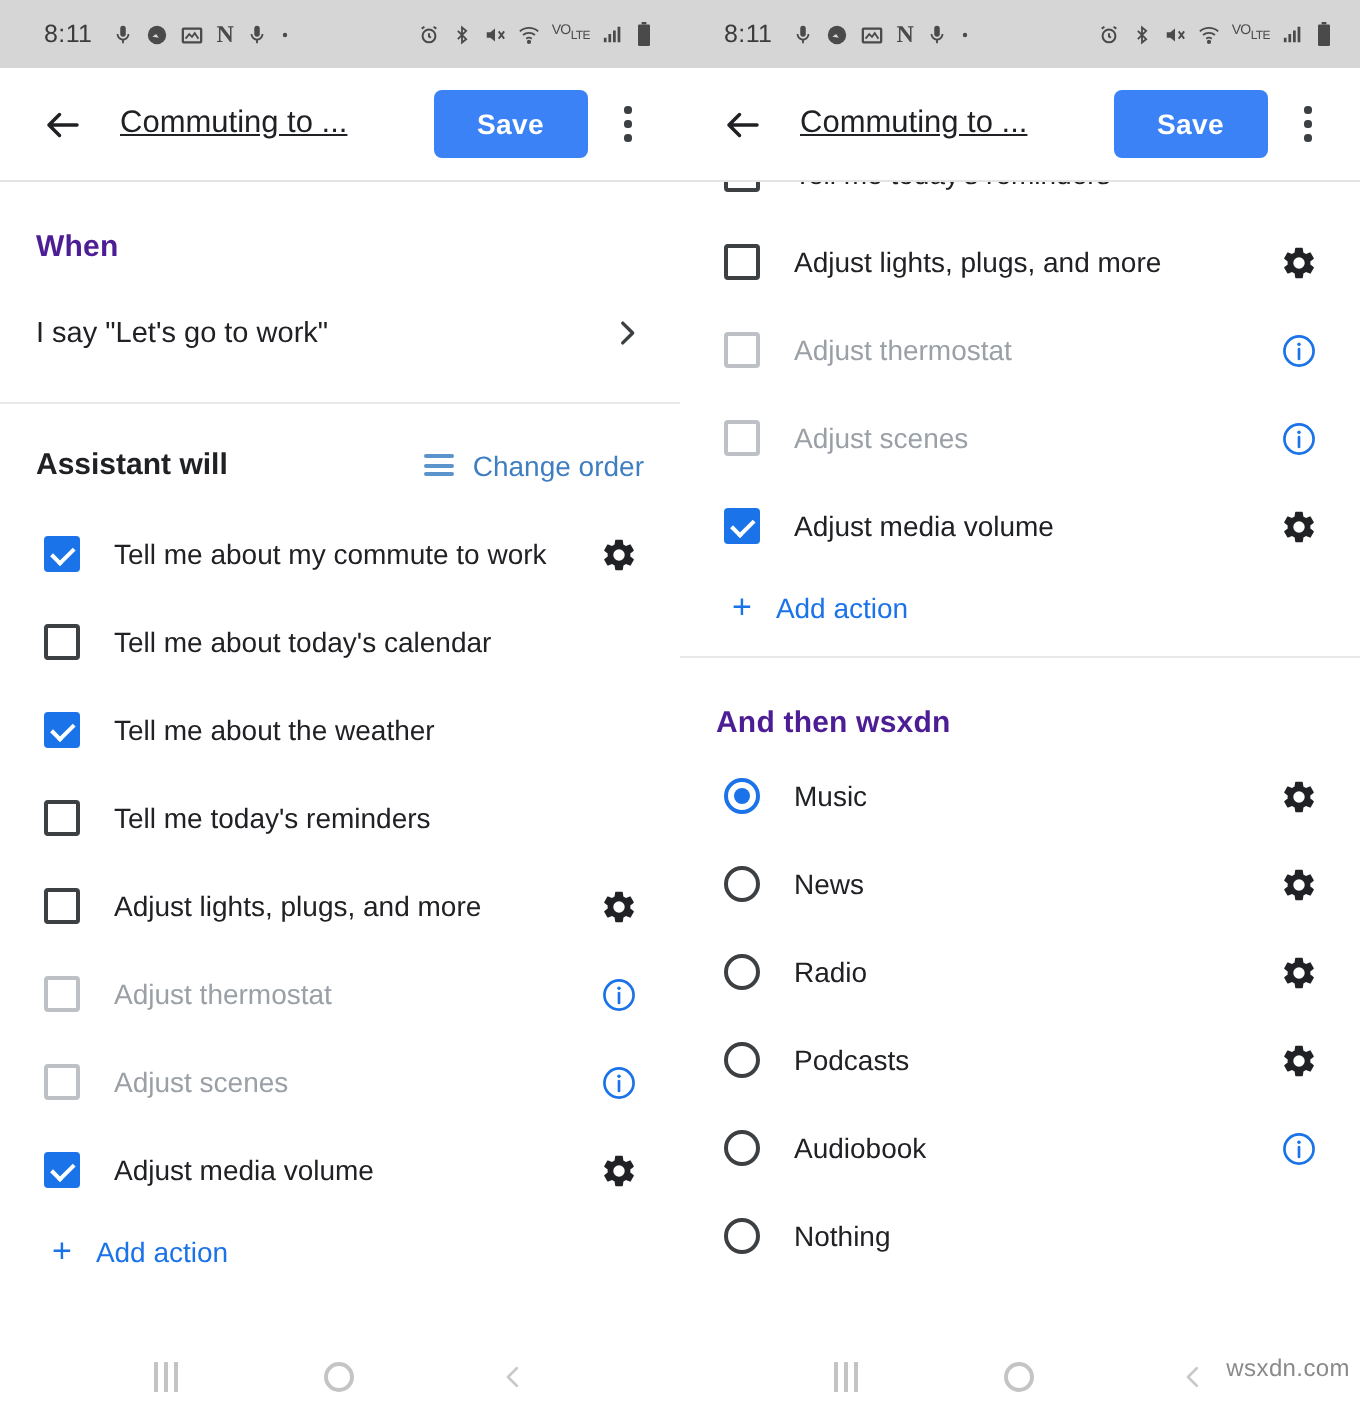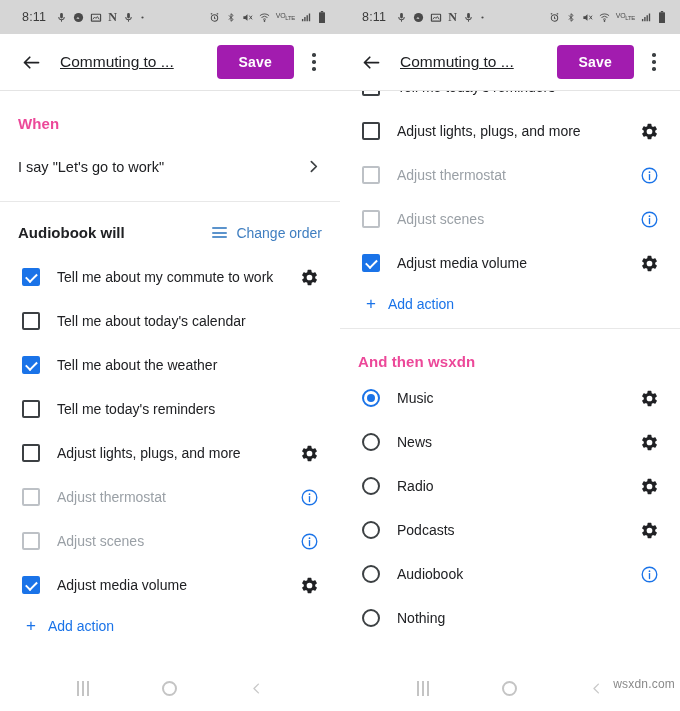--- a/index.html
+++ b/index.html
@@ -61,21 +61,21 @@
   .appbar-title {
     font-size: 15.5px;
     color: #202124;
     margin-left: 16px;
     flex: 1;
     white-space: nowrap;
     overflow: hidden;
     text-decoration: underline;
   }
   .save-btn {
-    background: #a21caf;
+    background: #3b82f6;
     color: #ffffff;
     border: none;
     border-radius: 4px;
     font-size: 14px;
     font-weight: 700;
     padding: 9px 22px;
     font-family: inherit;
     flex: none;
     letter-spacing: .2px;
   }
@@ -95,21 +95,21 @@
 
   
   .body-scroll {
     flex: 1;
     overflow: hidden;
     position: relative;
   }
   .section-title {
     font-size: 15px;
     font-weight: 700;
-    color: #ec4899;
+    color: #4c1d95;
     letter-spacing: .1px;
   }
   .divider { height: 1px; background: #e8e8e8; margin: 0; }
 
   
   .when-head { padding: 24px 18px 0; }
   .when-row {
     display: flex; align-items: center;
     padding: 26px 18px 26px;
   }
@@ -328,21 +328,21 @@
         <div class="chev">
           <svg width="17" height="17" viewBox="0 0 24 24" fill="none" stroke="currentColor" stroke-width="2.4" stroke-linecap="round" stroke-linejoin="round">
               <path d="M9 5l7 7-7 7"></path>
             </svg>
         </div>
       </div>
 
       <div class="divider"></div>
 
       <div class="aw-head">
-        <div class="aw-title">Audiobook will</div>
+        <div class="aw-title">Assistant will</div>
         <div class="change-order">
           <span class="reorder-icon">
               <i></i>
               <i></i>
               <i></i>
             </span>
           <span>Change order</span>
         </div>
       </div>
 

